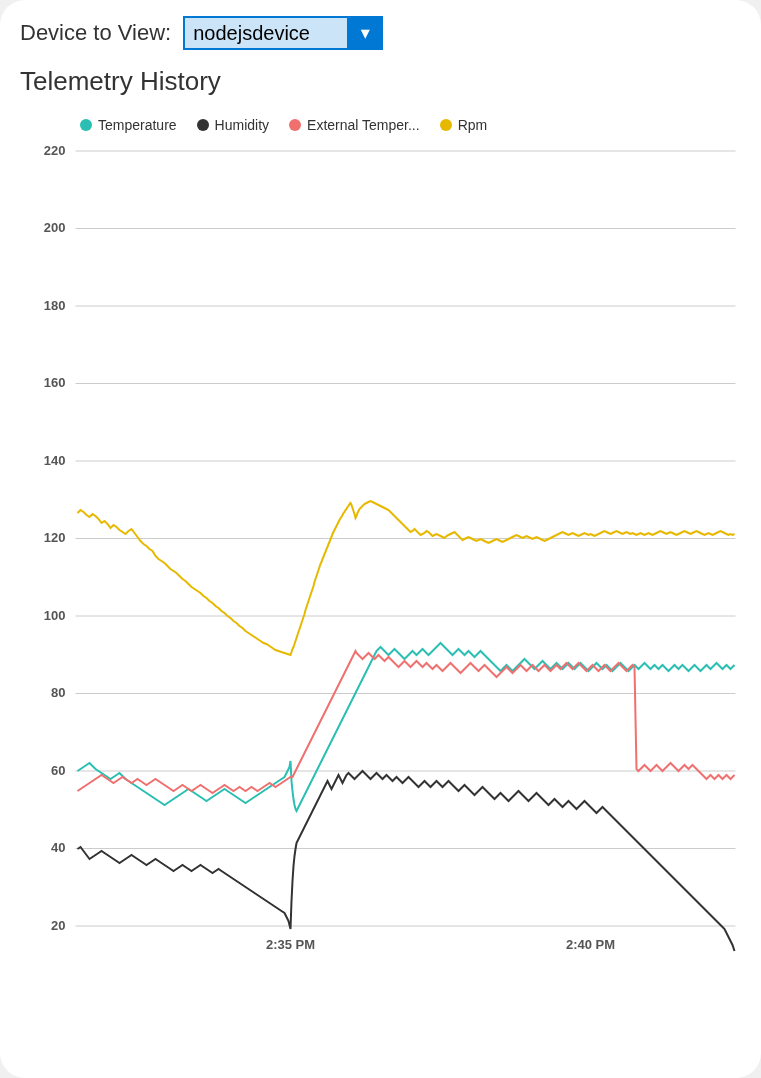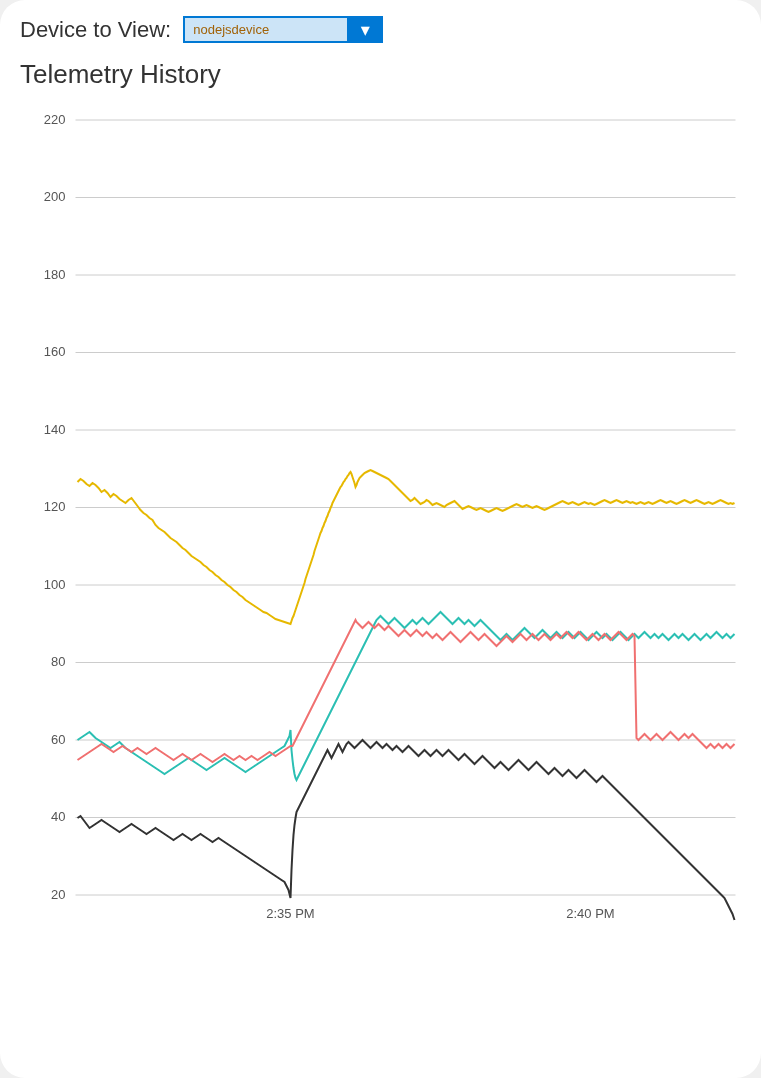--- a/index.html
+++ b/index.html
@@ -26,25 +26,25 @@
       font-size: 22px;
       font-weight: 400;
       color: #333;
     }
     .device-select-wrapper {
       position: relative;
       display: inline-flex;
       align-items: center;
     }
     .device-select {
-      font-size: 13px;
+      font-size: 20px;
       padding: 4px 30px 4px 8px;
       border: 2px solid #0078d4;
       background: #cce4f7;
-      color: #a16207;
+      color: #000000;
       appearance: none;
       cursor: pointer;
       min-width: 200px;
     }
     .select-arrow {
       position: absolute;
       right: 0;
       top: 0;
       bottom: 0;
       width: 36px;
@@ -83,20 +83,21 @@
     .legend-dot {
       width: 12px;
       height: 12px;
       border-radius: 50%;
       display: inline-block;
     }
     .chart-area {
       position: relative;
       width: 100%;
       height: 820px;
+      font-weight: bold;
     }
     .chart-svg {
       width: 100%;
       height: 100%;
     }
   </style>
 </head>
 <body>
 
 <div class="container">
@@ -105,20 +106,38 @@
     <div class="device-select-wrapper">
       <select class="device-select">
         <option>nodejsdevice</option>
       </select>
       <div class="select-arrow"></div>
     </div>
   </div>
 
   <div class="chart-title">Telemetry History</div>
 
+  <div class="legend">
+    <div class="legend-item">
+      <span class="legend-dot" style="background:#2bbfb3;"></span>
+      <span>Temperature</span>
+    </div>
+    <div class="legend-item">
+      <span class="legend-dot" style="background:#333333;"></span>
+      <span>Humidity</span>
+    </div>
+    <div class="legend-item">
+      <span class="legend-dot" style="background:#f07070;"></span>
+      <span>External Temper...</span>
+    </div>
+    <div class="legend-item">
+      <span class="legend-dot" style="background:#e6b800;"></span>
+      <span>Rpm</span>
+    </div>
+  </div>
 
   <div class="chart-area">
     <svg class="chart-svg" viewBox="0 0 720 820" xmlns="http://www.w3.org/2000/svg">
 
       <line x1="55" y1="10" x2="715" y2="10" stroke="#ccc" stroke-width="1"></line>
       <text x="45" y="14" text-anchor="end" font-size="13" fill="#555">220</text>
 
       <line x1="55" y1="87.5" x2="715" y2="87.5" stroke="#ccc" stroke-width="1"></line>
       <text x="45" y="91" text-anchor="end" font-size="13" fill="#555">200</text>
 

